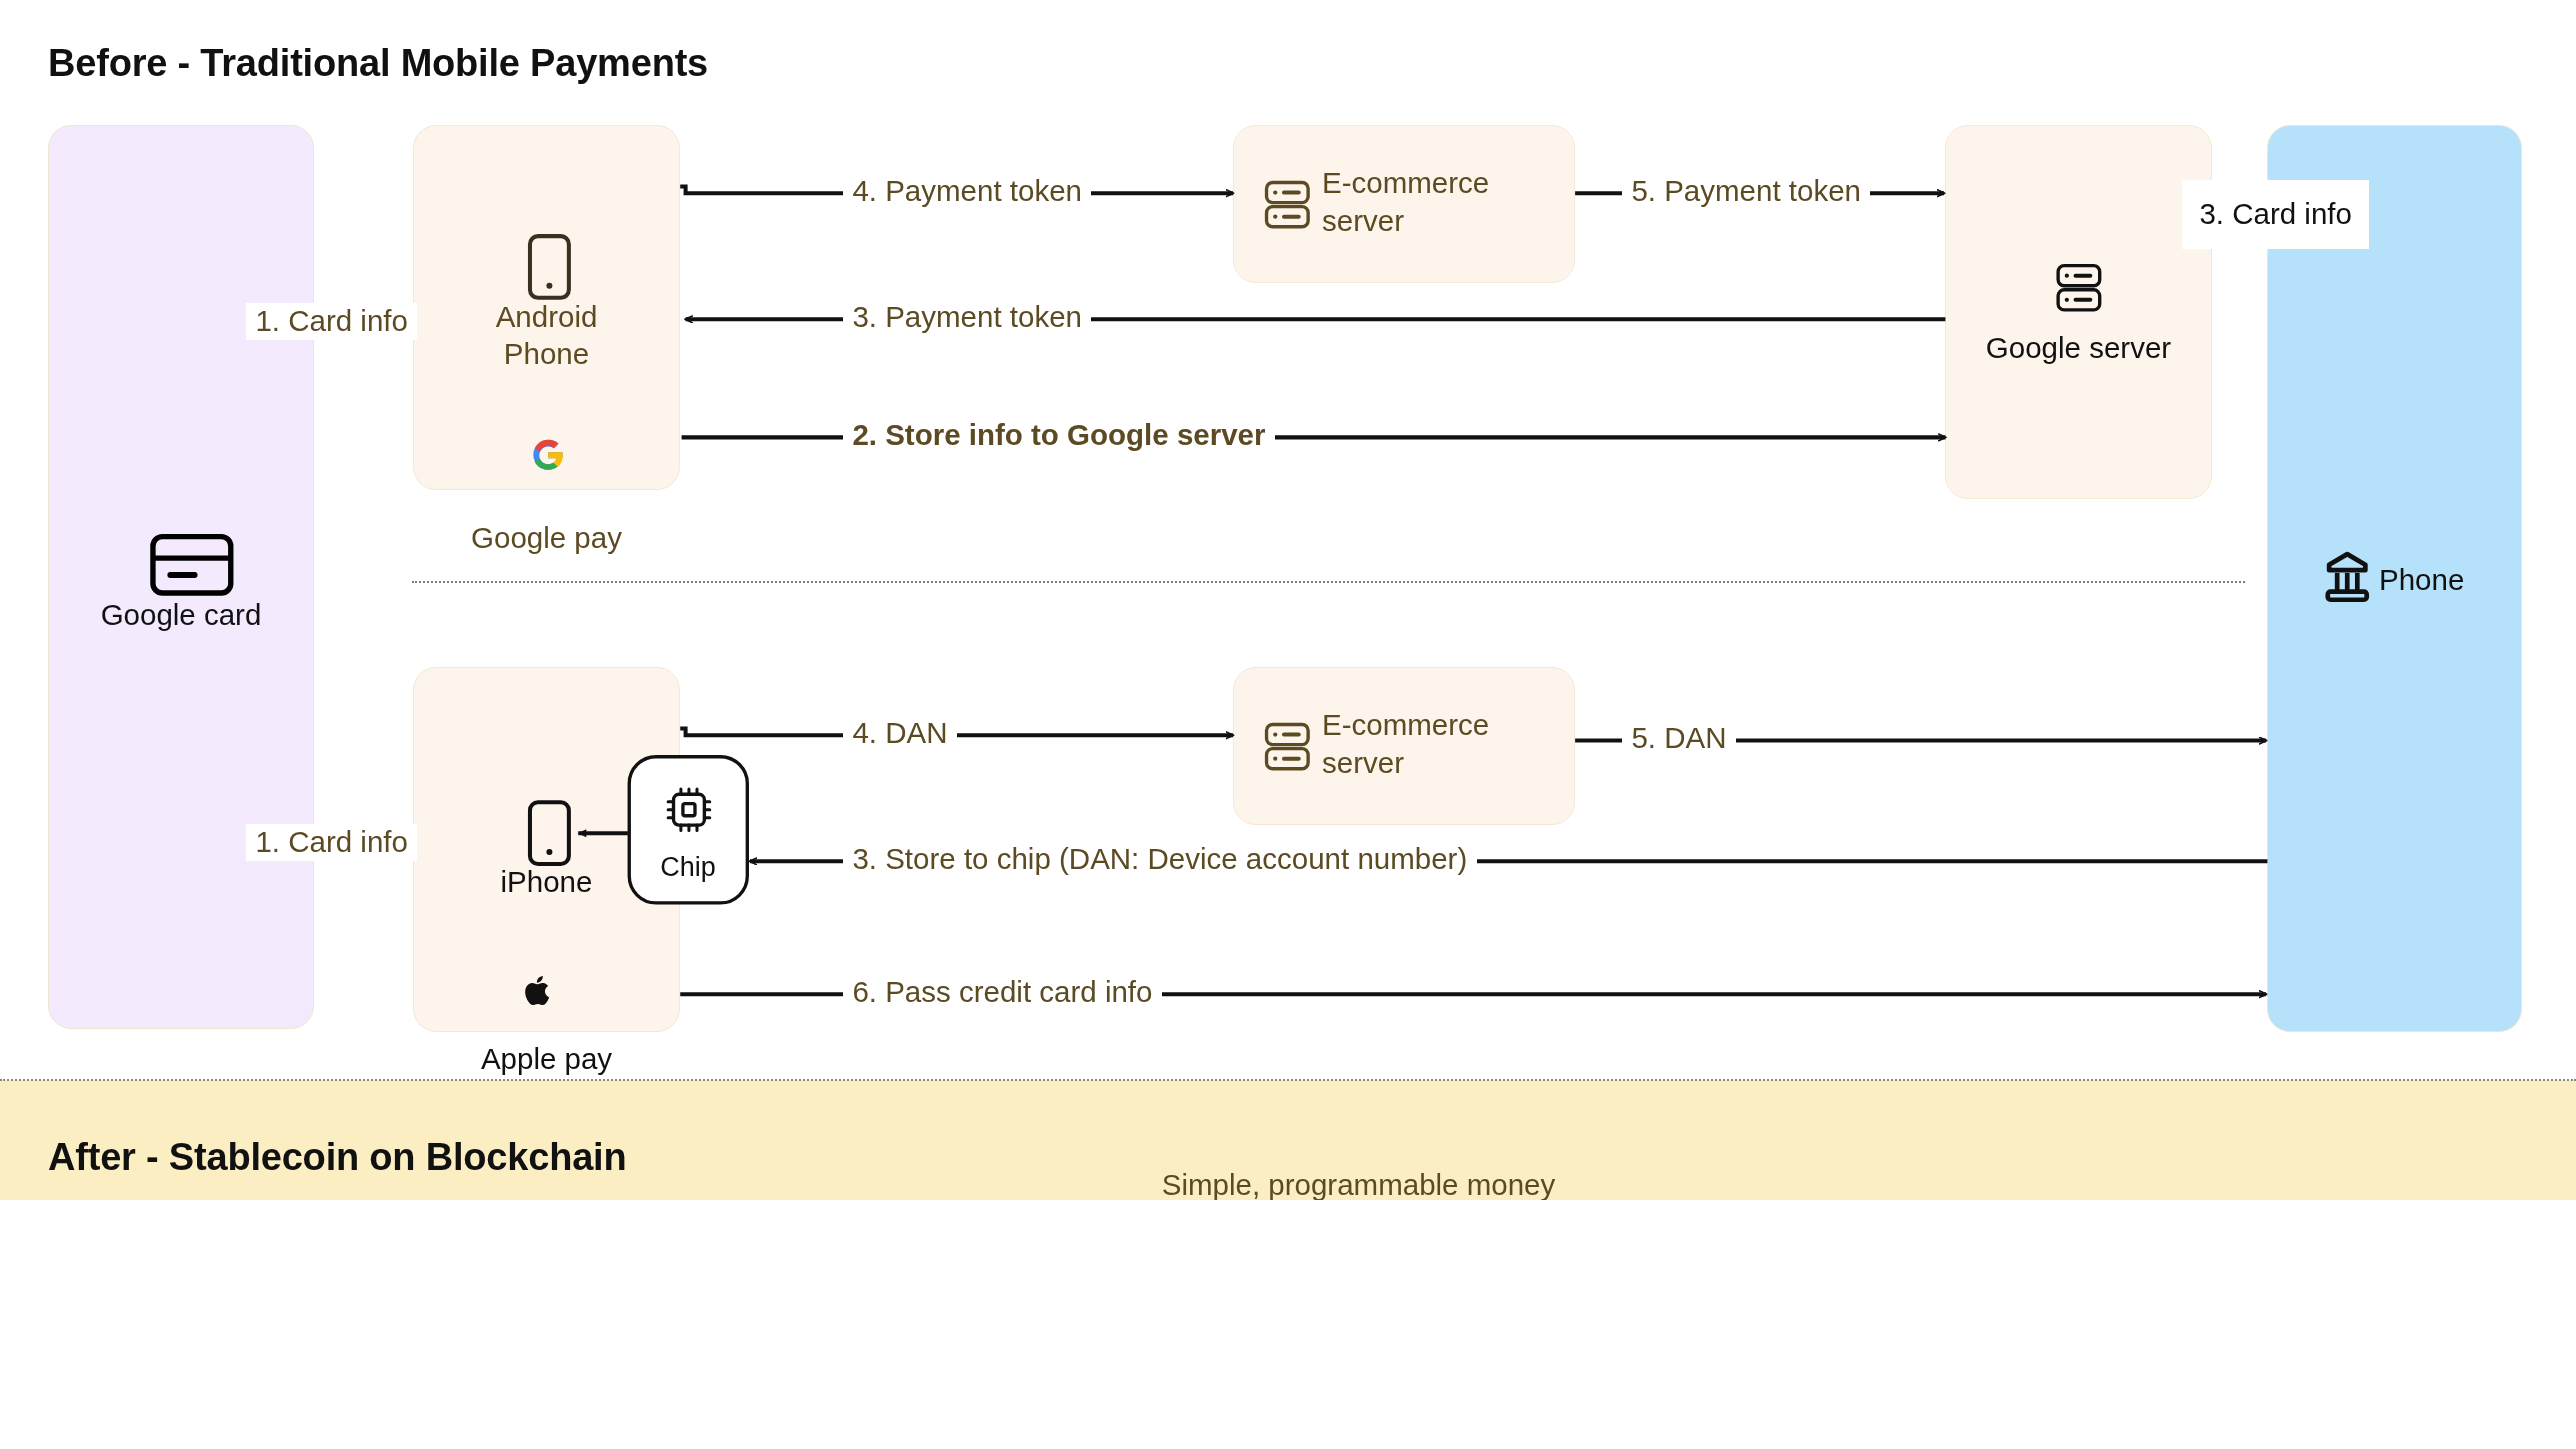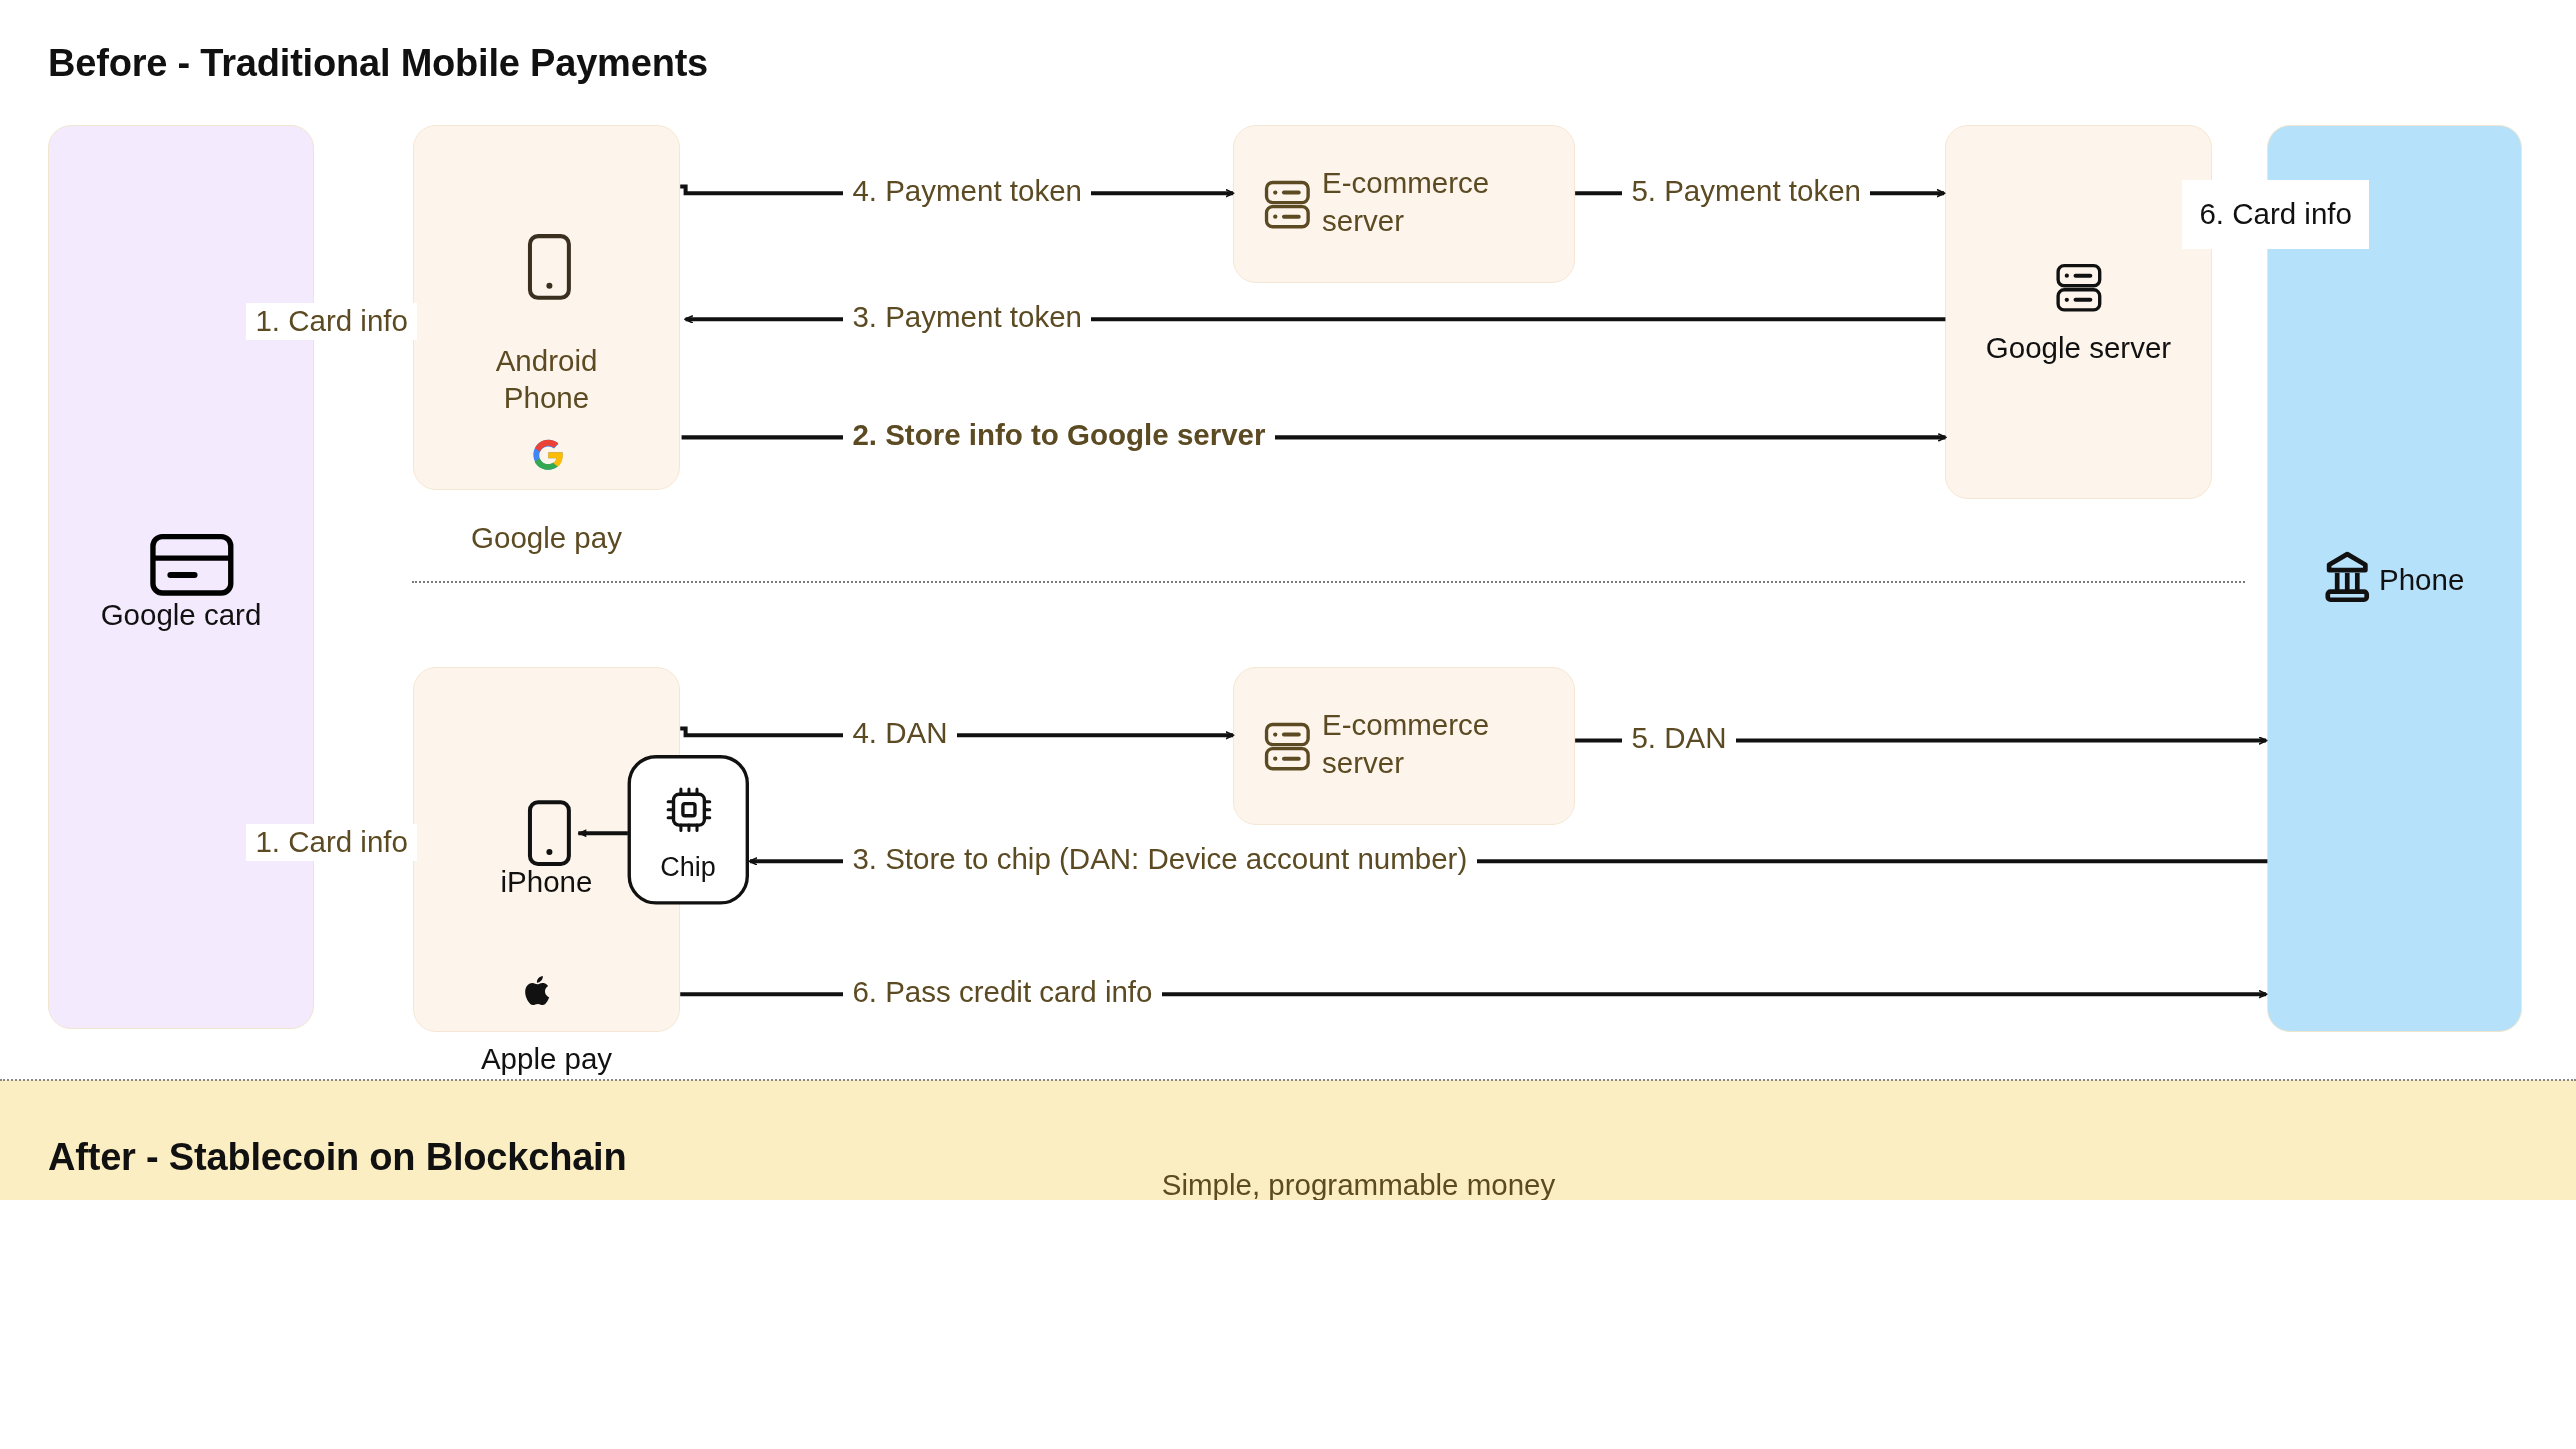--- a/index.html
+++ b/index.html
@@ -277,21 +277,21 @@
     <line x1="3380" y1="1284" x2="1118" y2="1284" stroke="#111111" stroke-width="6" marker-end="url(#arrowhead)"></line>
 
     <line x1="1014" y1="1482" x2="3378" y2="1482" stroke="#111111" stroke-width="6" marker-end="url(#arrowhead)"></line>
 
     <line x1="960" y1="1965" x2="1890" y2="1965" stroke="#111111" stroke-width="6" marker-end="url(#arrowhead)"></line>
     <line x1="2158" y1="1965" x2="2898" y2="1965" stroke="#111111" stroke-width="6" marker-end="url(#arrowhead)"></line>
   </svg>
 
   <div class="abs caption caption-black" style="left:48px; top:597px; width:266px;">Google card</div>
 
-  <div class="abs" style="left:413px; top:299px; width:267px; text-align:center;margin-top:44px;">
+  <div class="abs" style="left:413px; top:299px; width:267px; text-align:center;">
     <div class="caption-brown" style="font-size:29.5px; line-height:1.24;">Android</div>
     <div class="caption-brown" style="font-size:29.5px; line-height:1.24;text-align:center;">Phone</div>
   </div>
 
   <div class="abs caption caption-brown" style="left:413px; top:520px; width:267px;">Google pay</div>
 
   <div class="abs caption caption-black" style="left:413px; top:864px; width:267px;">iPhone</div>
 
   <div class="abs caption caption-black" style="left:413px; top:1041px; width:267px;">Apple pay</div>
 
@@ -320,21 +320,21 @@
   <div class="abs edge-label" style="left:246px; top:303px;">1. Card info</div>
 
   <div class="abs edge-label" style="left:843px; top:417px;font-weight:bold;">2. Store info to Google server</div>
 
   <div class="abs edge-label" style="left:843px; top:299px;">3. Payment token</div>
 
   <div class="abs edge-label" style="left:843px; top:173px;">4. Payment token</div>
 
   <div class="abs edge-label" style="left:1622px; top:173px;">5. Payment token</div>
 
-  <div class="abs edge-label edge-label-black" style="left:2182px; top:180px; padding:16px 17.4px;">6. Card info</div>
+  <div class="abs edge-label edge-label-black" style="left:2182px; top:180px; padding:16px 17.4px;">3. Card info</div>
 
   <div class="abs edge-label" style="left:246px; top:824px;">1. Card info</div>
 
   <div class="abs edge-label" style="left:843px; top:974px;">6. Pass credit card info</div>
 
   <div class="abs edge-label" style="left:843px; top:841px;">3. Store to chip (DAN: Device account number)</div>
 
   <div class="abs edge-label" style="left:843px; top:715px;">4. DAN</div>
 
   <div class="abs edge-label" style="left:1622px; top:720px;">5. DAN</div>

